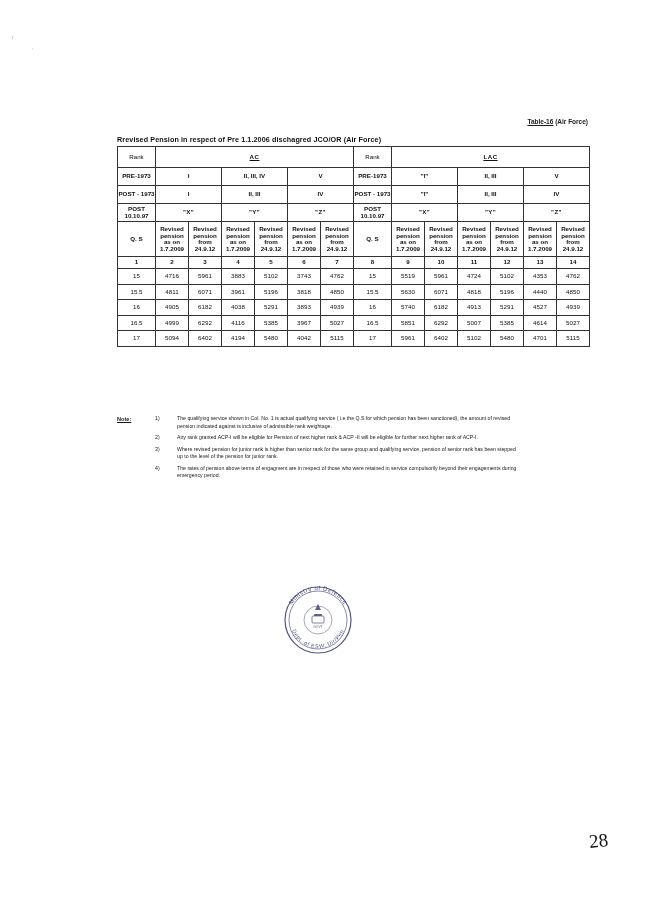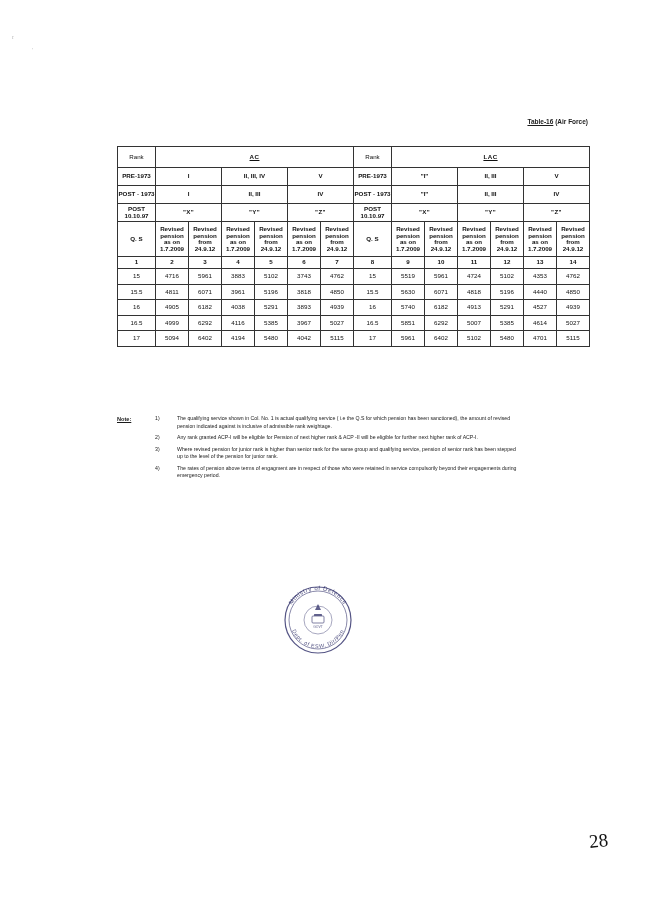--- a/index.html
+++ b/index.html
@@ -171,20 +171,21 @@
 
 <div class="page">
 
   <span class="scan-mark" style="left:12px; top:34px;">r</span>
   <span class="scan-mark" style="left:32px; top:47px;">'</span>
 
   <div class="table-tag">
     <span class="u">Table-16</span><span> (Air Force)</span>
   </div>
 
+  <div class="doc-title">Rrevised Pension in respect of Pre 1.1.2006 dischagred JCO/OR (Air Force)</div>
 
   <table class="grid">
     <colgroup>
       <col style="width:38px">
         <col style="width:33px">
         <col style="width:33px">
         <col style="width:33px">
       <col style="width:33px">
         <col style="width:33px">
         <col style="width:33px">

